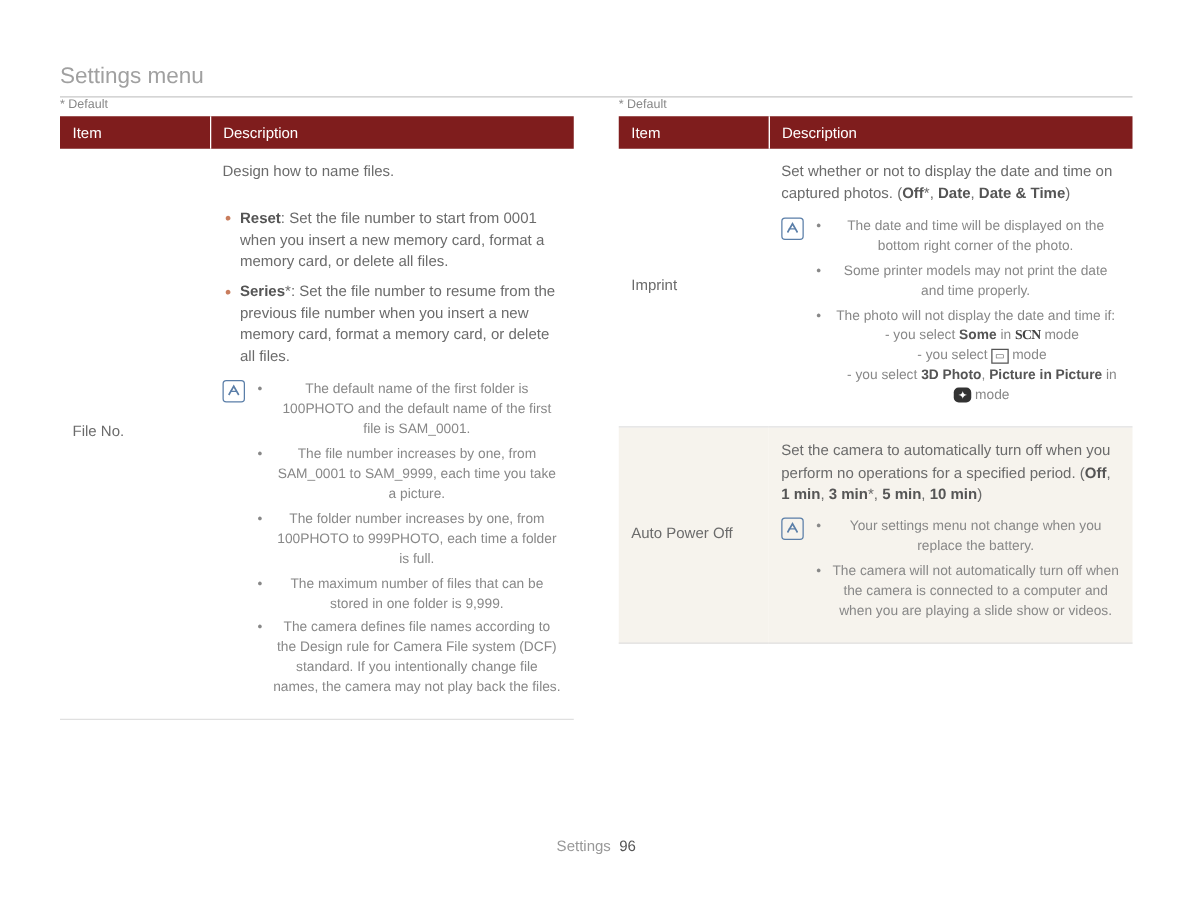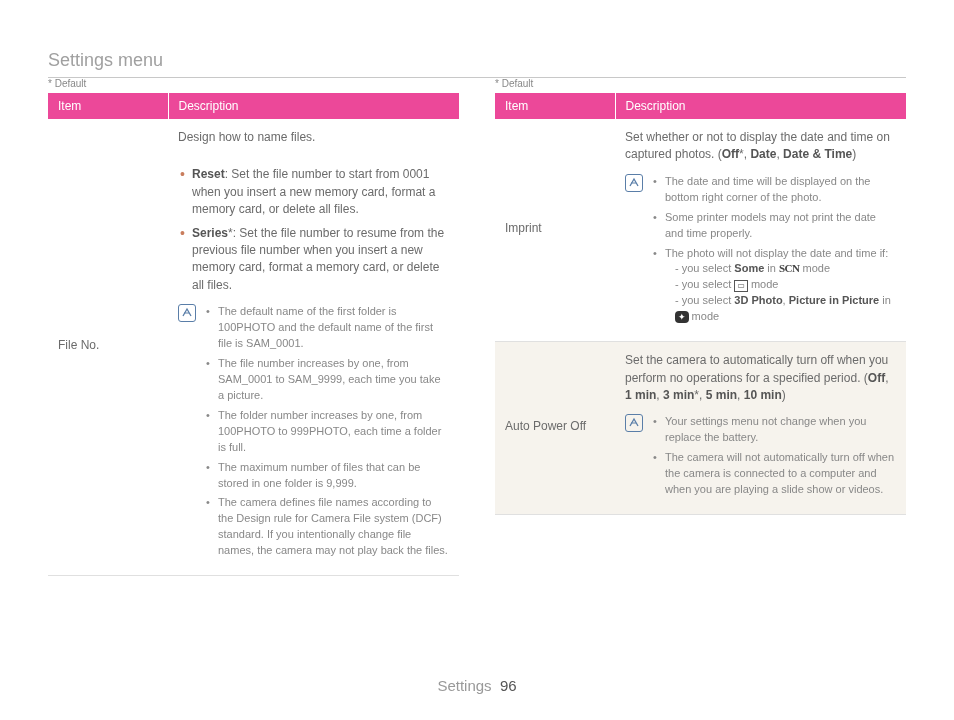--- a/index.html
+++ b/index.html
@@ -32,21 +32,21 @@
     font-size: 10px;
     color: #888;
     margin-bottom: 4px;
   }
   table.settings {
     width: 100%;
     border-collapse: collapse;
     font-size: 12px;
   }
   table.settings thead th {
-    background: #ec4899;
+    background: #7f1d1d;
     color: #fff;
     font-weight: normal;
     text-align: left;
     padding: 6px 10px;
     font-size: 12px;
   }
   table.settings thead th:first-child {
     width: 120px;
     border-right: 1px solid #fff;
   }
@@ -99,20 +99,21 @@
     border: 1.5px solid #5a7ea8;
     border-radius: 3px;
     display: flex;
     align-items: center;
     justify-content: center;
   }
   .note-icon svg { display:block; }
   ul.note-list {
     list-style: none;
     padding-left: 0;
+    text-align: center;
   }
   ul.note-list > li {
     position: relative;
     padding-left: 12px;
     margin-bottom: 4px;
   }
   ul.note-list > li::before {
     content: "•";
     position: absolute;
     left: 0;
@@ -146,25 +147,25 @@
     color:#555;
   }
   .scn {
     font-family: Georgia, serif;
     font-weight: bold;
     color:#444;
     letter-spacing: -0.5px;
   }
   .footer {
     position: absolute;
-    bottom: 26px;
+    bottom: 36px;
     left: 0;
     right: 0;
     text-align: center;
-    font-size: 15px;
+    font-size: 12px;
     color: #999;
   }
   .footer .pnum { color: #555; }
 </style>
 </head>
 <body>
 
 <div class="page-header">Settings menu</div>
 
 <div class="columns">

